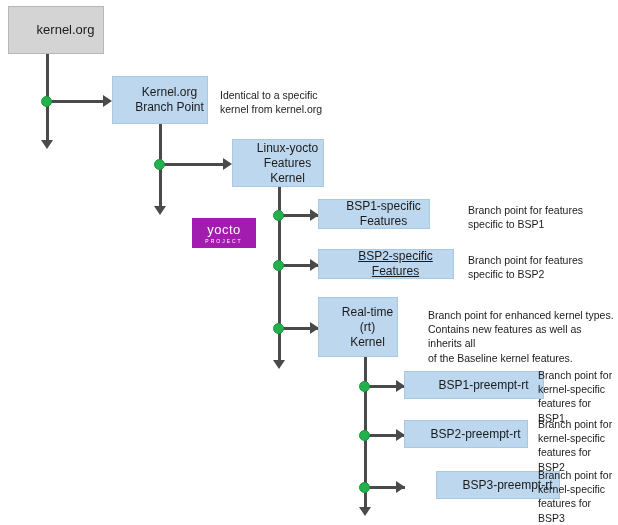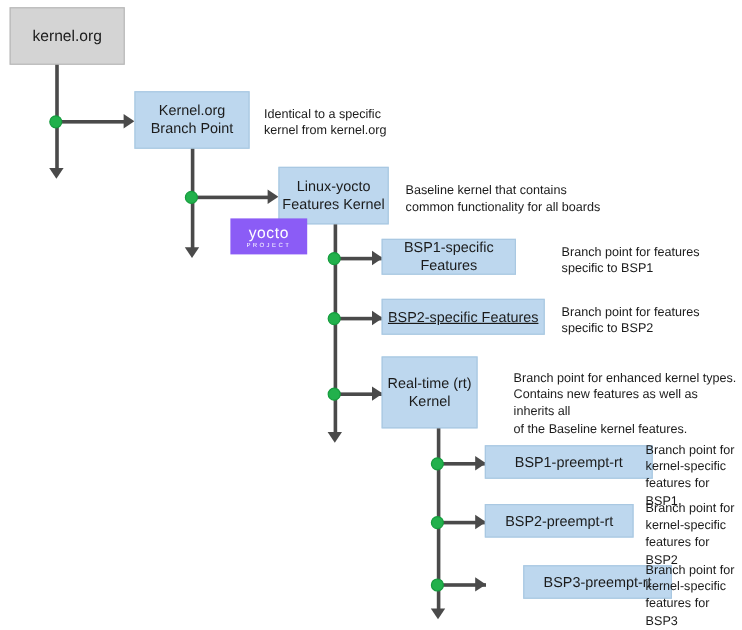--- a/index.html
+++ b/index.html
@@ -22,20 +22,21 @@
   
   .box {
     position: absolute;
     box-sizing: border-box;
     display: flex;
     align-items: center;
     justify-content: center;
     text-align: center;
     line-height: 1.25;
     color: #1b1b1b;
+    padding-left: 19px;
   }
   .box-gray {
     background: #d4d4d4;
     border: 1px solid #b8b8b8;
     font-size: 13px;
   }
   .box-blue {
     background: #bdd7ee;
     border: 1px solid #a9c8e2;
     font-size: 12px;
@@ -83,26 +84,27 @@
     position: absolute;
     font-size: 10.5px;
     color: #1b1b1b;
     line-height: 1.35;
     white-space: pre-line;
   }
 
   
   .yocto-logo {
     position: absolute;
-    background: #8b5cf6;
+    background: #a21caf;
     display: flex;
     flex-direction: column;
     align-items: center;
     justify-content: center;
     color: #ffffff;
+    margin-top: 36px;
   }
   .yocto-logo .yname {
     font-size: 13px;
     letter-spacing: 0.5px;
   }
   .yocto-logo .ysub {
     font-size: 5px;
     letter-spacing: 2px;
     margin-top: 1px;
   }
@@ -134,22 +136,20 @@
   <div class="arrow-down" style="left:154px; top:206px;"></div>
 
   <div class="hline" style="left:160px; top:163px; width:65px;"></div>
   <div class="arrow-right" style="left:223px; top:158px;"></div>
   <div class="node-dot" style="left:154px; top:159px;"></div>
 
   <div class="box box-blue" style="left:232px; top:139px; width:92px; height:48px; white-space:pre-line;">
     <span>Linux-yocto
 Features Kernel</span>
   </div>
-  <div class="note" style="left:338px; top:152px; width:215px;">Baseline kernel that contains
-common functionality for all boards</div>
 
   <div class="yocto-logo" style="left:192px; top:182px; width:64px; height:30px;">
     <span class="yname">yocto</span>
     <span class="ysub">PROJECT</span>
   </div>
 
   <div class="vline" style="left:278px; top:187px; height:175px;"></div>
   <div class="arrow-down" style="left:273px; top:360px;"></div>
 
   <div class="hline" style="left:279px; top:214px; width:40px;"></div>

